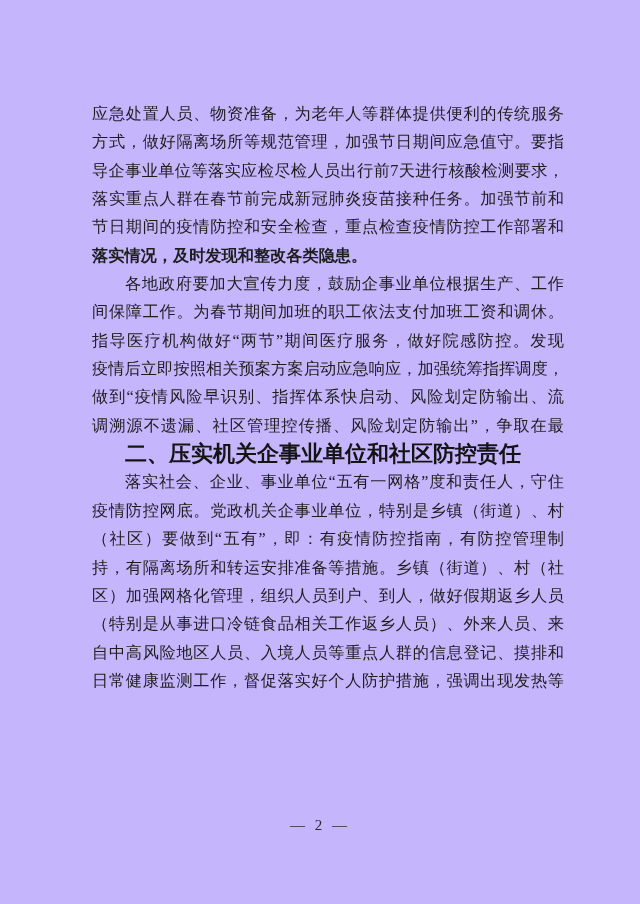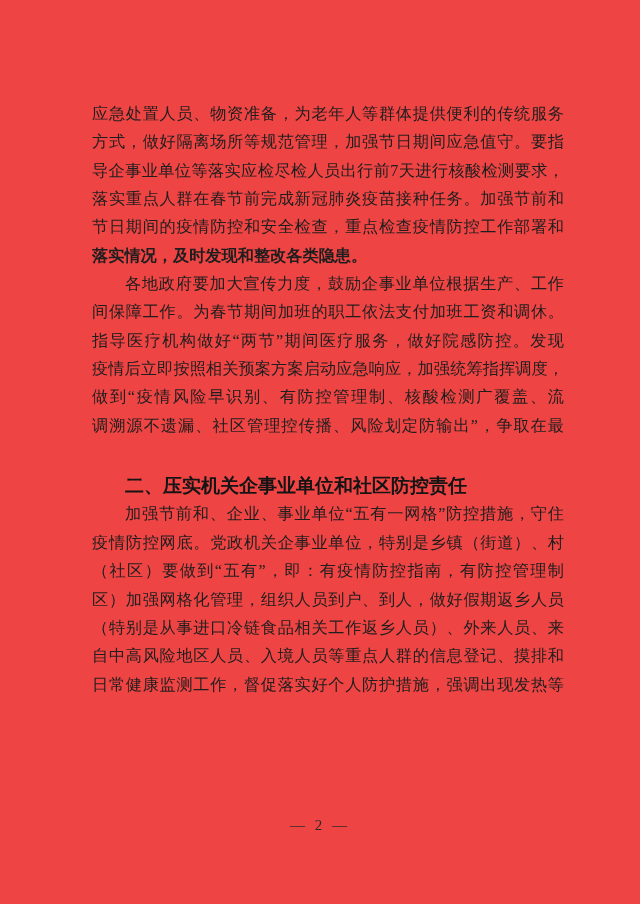--- a/index.html
+++ b/index.html
@@ -9,21 +9,21 @@
     height: 904px;
     background: #f4f4f2;
     font-family: "Liberation Serif", "DejaVu Serif", serif;
   }
   .page {
     position: absolute;
     top: 0;
     left: 0;
     width: 640px;
     height: 904px;
-    background: #ef4444;
+    background: #c4b5fd;
     color: #1e1e1e;
     overflow: hidden;
   }
   .text-block {
     position: absolute;
     left: 92px;
     top: 100px;
     width: 472px;
   }
   .ln {
@@ -40,23 +40,22 @@
     text-align: left;
     text-align-last: left;
     font-weight: bold;
   }
   .ln.ind {
     text-indent: 33px;
   }
   .ln.head {
     font-family: Liberation Serif, serif;
     font-weight: 700;
-    font-size: 19px;
+    font-size: 22px;
     color: #141414;
-    margin-top: 32px;
   }
   .page-num {
     position: absolute;
     top: 814px;
     left: 0;
     width: 640px;
     text-align: center;
     font-size: 15px;
     line-height: 22px;
     letter-spacing: 3px;
@@ -71,25 +70,26 @@
     <div class="ln">应急处置人员、物资准备，为老年人等群体提供便利的传统服务</div>
     <div class="ln">方式，做好隔离场所等规范管理，加强节日期间应急值守。要指</div>
     <div class="ln">导企事业单位等落实应检尽检人员出行前7天进行核酸检测要求，</div>
     <div class="ln">落实重点人群在春节前完成新冠肺炎疫苗接种任务。加强节前和</div>
     <div class="ln">节日期间的疫情防控和安全检查，重点检查疫情防控工作部署和</div>
     <div class="ln end">落实情况，及时发现和整改各类隐患。</div>
     <div class="ln ind">各地政府要加大宣传力度，鼓励企事业单位根据生产、工作</div>
     <div class="ln">间保障工作。为春节期间加班的职工依法支付加班工资和调休。</div>
     <div class="ln">指导医疗机构做好“两节”期间医疗服务，做好院感防控。发现</div>
     <div class="ln">疫情后立即按照相关预案方案启动应急响应，加强统筹指挥调度，</div>
-    <div class="ln">做到“疫情风险早识别、有防控管理制、核酸检测广覆盖、流</div>
+    <div class="ln">做到“疫情风险早识别、指挥体系快启动、风险划定防输出、流</div>
     <div class="ln">调溯源不遗漏、社区管理控传播、风险划定防输出”，争取在最</div>
     <div class="ln ind head end">二、压实机关企事业单位和社区防控责任</div>
-    <div class="ln ind">加强节前和、企业、事业单位“五有一网格”防控措施，守住</div>
+    <div class="ln ind">落实社会、企业、事业单位“五有一网格”度和责任人，守住</div>
     <div class="ln">疫情防控网底。党政机关企事业单位，特别是乡镇（街道）、村</div>
     <div class="ln">（社区）要做到“五有”，即：有疫情防控指南，有防控管理制</div>
+    <div class="ln">持，有隔离场所和转运安排准备等措施。乡镇（街道）、村（社</div>
     <div class="ln">区）加强网格化管理，组织人员到户、到人，做好假期返乡人员</div>
     <div class="ln">（特别是从事进口冷链食品相关工作返乡人员）、外来人员、来</div>
     <div class="ln">自中高风险地区人员、入境人员等重点人群的信息登记、摸排和</div>
     <div class="ln">日常健康监测工作，督促落实好个人防护措施，强调出现发热等</div>
   </div>
   <div class="page-num">— 2 —</div>
 </div>
 
 </body></html>

